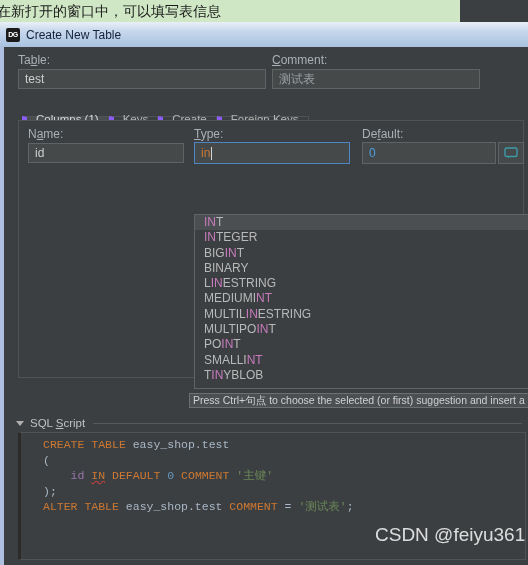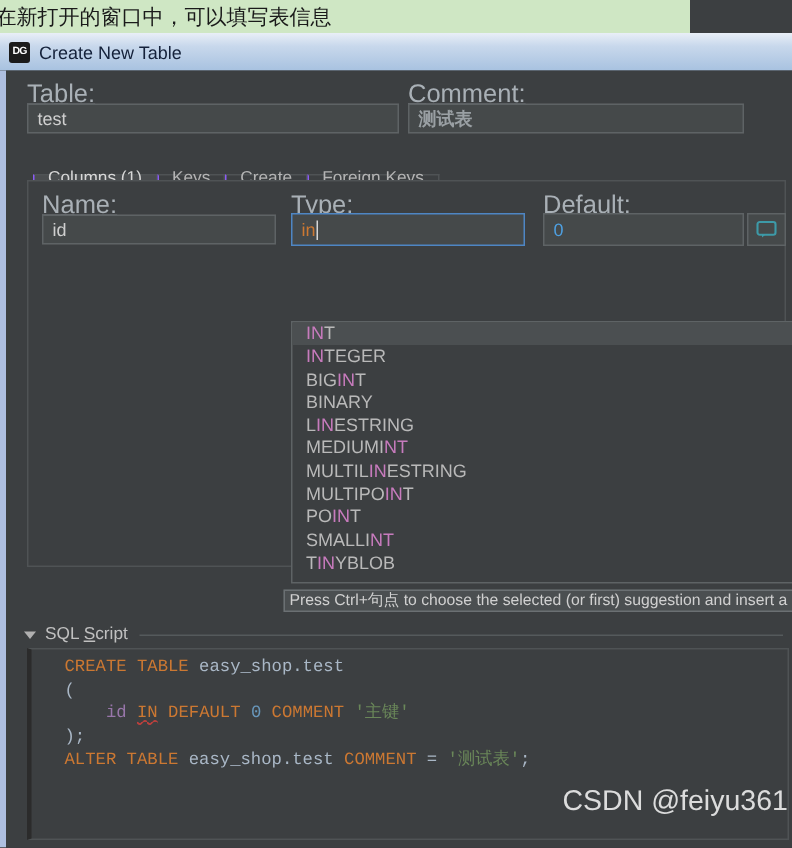--- a/index.html
+++ b/index.html
@@ -46,50 +46,50 @@
   #title-text{
     font-size:12px;color:#14213a;font-weight:400;
   }
   
   #wbody{
     position:absolute;left:0;top:25px;width:528px;height:518px;
     background:#3c3f41;
     border-left:4px solid #aebfe0;
   }
   .field-label{
-    color:#a9b0b6;font-size:17px;text-decoration:underline;
+    color:#a9b0b6;font-size:12px;
   }
   .u{text-decoration:underline;}
   .input{
     background:#45494a;
     border:1px solid #5e6365;
     height:20px;
     display:flex;align-items:center;
     padding-left:6px;
     color:#cfcfcf;font-size:12px;
     box-sizing:border-box;
   }
   
   #table-label{position:absolute;left:14px;top:6px;}
   #table-input{position:absolute;left:14px;top:22px;width:248px;}
   #comment-label{position:absolute;left:268px;top:6px;}
-  #comment-input{position:absolute;left:268px;top:22px;width:224px;color:#9aa0a4;font-weight:bold;}
+  #comment-input{position:absolute;left:268px;top:22px;width:208px;color:#9aa0a4;}
   
   #tabs{
     position:absolute;left:18px;top:52px;height:22px;
     display:flex;align-items:stretch;
   }
   .tab{
     padding:0 9px;
     display:flex;align-items:center;
     font-size:11.5px;color:#b4b4b4;
     background:#3c3f41;
     border-right:1px solid #4f5355;
     border-top:1px solid #4f5355;
-    border-left:1px solid #8b5cf6;
+    border-left:5px solid #8b5cf6;
     box-sizing:border-box;
     margin-top:17px;
   }
   .tab.active{
     background:#4a4d4f;color:#d8d8d8;
   }
   
   #col-panel{
     position:absolute;left:14px;top:73px;width:506px;height:258px;
     background:#3c3f41;

